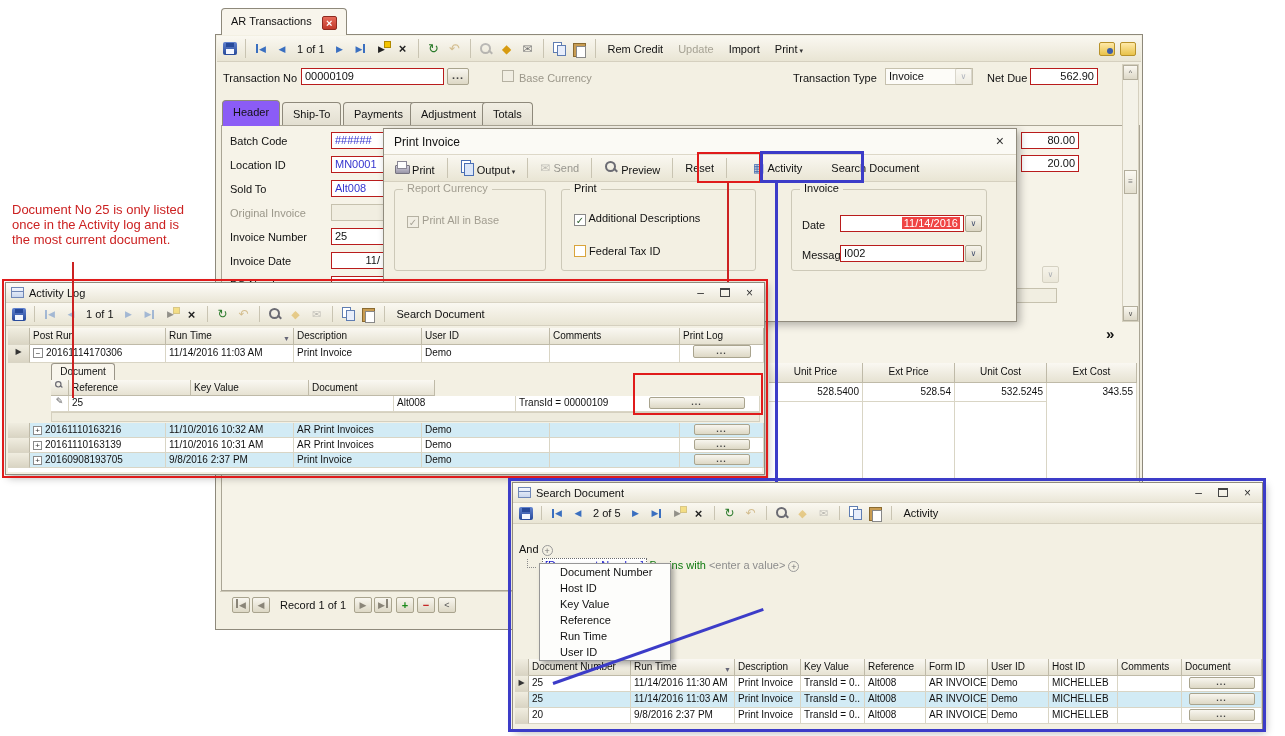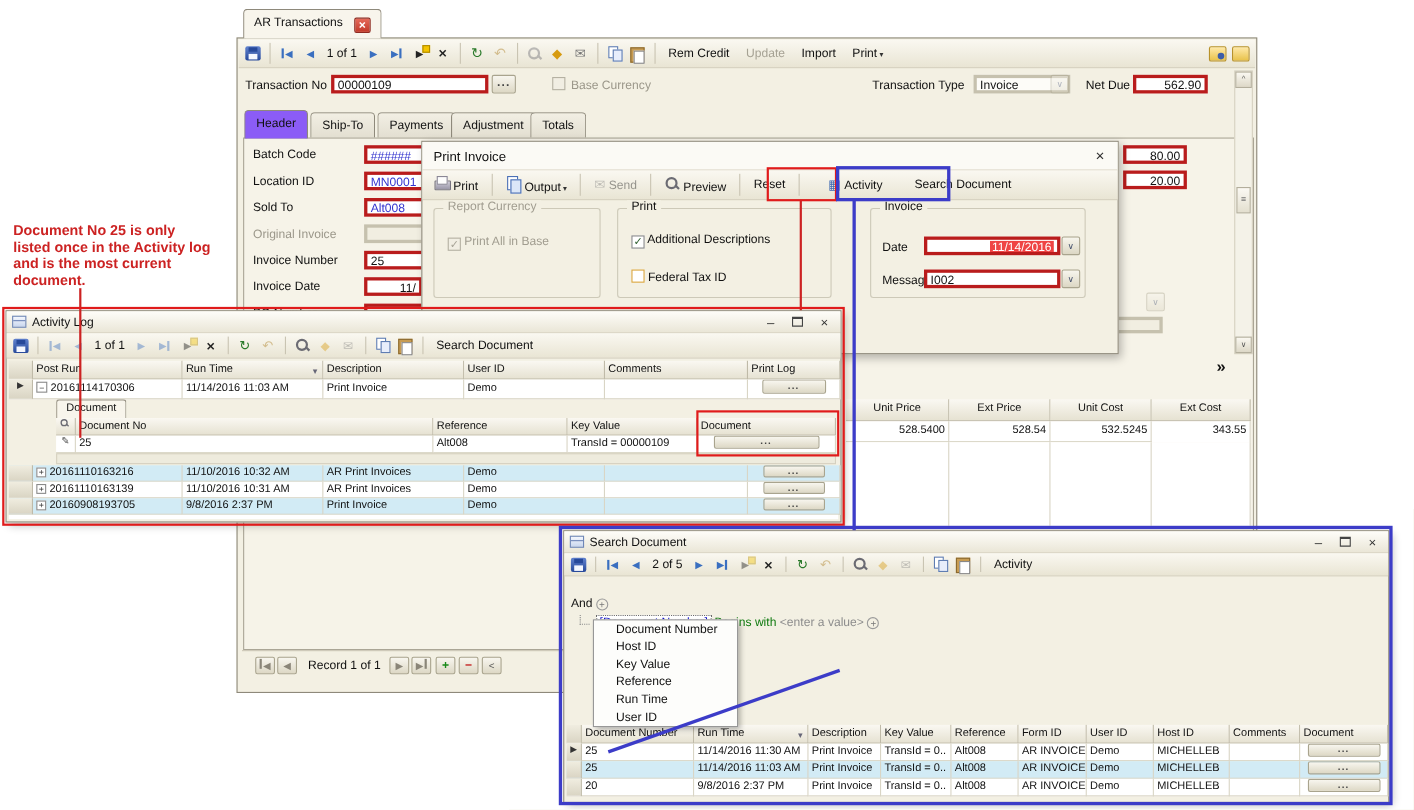--- a/index.html
+++ b/index.html
@@ -46,21 +46,21 @@
 .i-out::after{content:"";position:absolute;left:4px;top:3px;width:8px;height:11px;background:#dbe6f8;border:1px solid #4a6fb5}
 .i-gold{width:16px;height:14px;background:linear-gradient(#ffe9a8,#e8c24a);border:1px solid #b8922a;border-radius:2px;display:inline-block;position:relative}
 .i-gold.u::after{content:"";position:absolute;right:1px;bottom:1px;width:6px;height:6px;border-radius:50%;background:#3c5da8}
 .newdot::after{content:"";position:absolute;right:0;top:1px;width:5px;height:5px;background:#f4c400;border:1px solid #b08a00}
 .i-funnel{width:12px;height:12px;position:relative;display:inline-block}
 .i-funnel::before{content:"";position:absolute;left:0;top:1px;border-left:5px solid transparent;border-right:5px solid transparent;border-top:6px solid #e8bc2e}
 .i-funnel::after{content:"";position:absolute;left:4px;top:6px;width:2px;height:5px;background:#e8bc2e}
 
 .lbl{position:absolute;white-space:nowrap}
 .glbl{color:#9b978a}
-.box{position:absolute;background:#fff;border:3px solid #b91c1c;padding:0 3px;height:17px;line-height:15px;white-space:nowrap;overflow:hidden}
+.box{position:absolute;background:#fff;border:1px solid #b91c1c;padding:0 3px;height:17px;line-height:15px;white-space:nowrap;overflow:hidden}
 .box.dis2{background:#f1eee1;border-color:#c6c1ae}
 .blue{color:#3434cf}
 .ralign{text-align:right}
 .dots3{background:linear-gradient(#f8f6ef,#ddd8c5);border:1px solid #a9a48e;border-radius:2px;font-weight:bold;color:#444;text-align:center;display:inline-block;letter-spacing:1px}
 .ddbtn{position:absolute;width:17px;height:17px;background:linear-gradient(#f7f5ed,#dcd7c4);border:1px solid #a9a48e;border-radius:2px;font-size:8px;color:#44506e;text-align:center;line-height:15px}
 .cbx{width:12px;height:12px;border:1px solid #888;background:#fff;display:inline-block;text-align:center;line-height:11px;font-size:10px;color:#2a5c2a;vertical-align:-2px}
 .cbx.g{border-color:#b5b1a2;background:#f1eee3;color:#a7a396}
 .cbx.o{border-color:#d9a43a}
 .selblue{background:#ef4444;color:#fff;padding:0 2px}
 .grp{position:absolute;border:1px solid #cdc9b8;border-radius:3px}
@@ -80,21 +80,21 @@
 .mk{font-size:8px;color:#333}
 
 .menu{position:absolute;background:#fdfdfb;border:1px solid #979797;box-shadow:3px 3px 5px rgba(0,0,0,.3)}
 .mi{height:16px;line-height:16px;padding-left:20px;padding-right:10px;white-space:nowrap}
 
 .sb{position:absolute;width:17px;background:#f4f2e8;border:1px solid #d5d0bf}
 .sbb{position:absolute;left:0;right:0;height:15px;background:linear-gradient(#faf8f1,#ddd8c7);border:1px solid #b3ae9c;text-align:center;font-size:7px;color:#555;line-height:13px}
 .sbt{position:absolute;left:1px;right:1px;height:24px;background:linear-gradient(#fbf9f3,#e3dfcf);border:1px solid #b3ae9c;text-align:center;font-size:8px;color:#777;line-height:22px}
 .rnb{position:absolute;width:18px;height:16px;border:1px solid #a9a48e;background:linear-gradient(#f8f6ef,#ddd8c5);text-align:center;line-height:14px;font-size:9px;border-radius:2px;color:#8a8578}
 
-.note{position:absolute;font-weight:bold;font-size:13px;line-height:15px;z-index:60}
+.note{position:absolute;font-weight:normal;font-size:13px;line-height:15px;z-index:60}
 .rline{position:absolute;background:#cc2222;z-index:60}
 .blineV{position:absolute;background:#3c3cc8;z-index:60}
 .rbox{position:absolute;border:2px solid #e01b1b;z-index:60}
 .bbox{position:absolute;border:3px solid #3c3cc8;z-index:60}
 .filterbar{position:absolute;left:0;right:0;height:16px;background:linear-gradient(#f8f6ee,#e9e5d5);border-bottom:1px solid #d0ccbb;display:flex;align-items:center;gap:4px;padding:0 4px}
 .pcirc{display:inline-block;width:11px;height:11px;border-radius:50%;border:1px solid #9a9a9a;color:#777;font-size:9px;line-height:10px;text-align:center;vertical-align:-1px}
 .treeL{display:inline-block;width:9px;height:9px;border-left:1px dotted #8a8a8a;border-bottom:1px dotted #8a8a8a;margin:0 3px 3px 4px;vertical-align:-2px}
 .pill{border:1px dotted #6a6a6a;padding:0 2px;color:#1414cc;background:#fff}
 .opgreen{color:#0f7a0f}
 .phgray{color:#8d8d8d}
@@ -329,21 +329,20 @@
       <div class="gc" style="width:128px;height:18px;line-height:16px">11/14/2016 11:03 AM</div>
       <div class="gc" style="width:128px;height:18px;line-height:16px">Print Invoice</div>
       <div class="gc" style="width:128px;height:18px;line-height:16px">Demo</div>
       <div class="gc" style="width:130px;height:18px;line-height:16px"></div>
       <div class="gc" style="width:84px;height:18px;text-align:center"><span class="dots3" style="width:58px;height:13px;line-height:10px;font-size:9px">...</span></div>
     </div>
 
     <span class="abs" style="left:45px;top:80px;width:64px;height:17px;line-height:16px;text-align:center;border:1px solid #9a9588;border-bottom:none;border-radius:3px 3px 0 0;background:#f8f5ec;font-size:10px">Document</span>
     <div class="grow" style="left:45px;top:97px;height:16px">
       <div class="gc gh" style="width:18px;height:16px"><i class="i-zoom" style="transform:scale(.6);transform-origin:1px 1px"></i></div>
-      <div class="gc gh" style="width:325px;height:16px;line-height:15px">Document No</div>
       <div class="gc gh" style="width:122px;height:16px;line-height:15px">Reference</div>
       <div class="gc gh" style="width:118px;height:16px;line-height:15px">Key Value</div>
       <div class="gc gh" style="width:126px;height:16px;line-height:15px">Document</div>
     </div>
     <div class="grow" style="left:45px;top:113px;height:16px;background:#fff">
       <div class="gc" style="width:18px;height:16px;text-align:center;color:#555;font-size:9px">✎</div>
       <div class="gc" style="width:325px;height:16px;line-height:14px">25</div>
       <div class="gc" style="width:122px;height:16px;line-height:14px">Alt008</div>
       <div class="gc" style="width:118px;height:16px;line-height:14px">TransId = 00000109</div>
       <div class="gc" style="width:126px;height:16px;text-align:center"><span class="dots3" style="width:96px;height:12px;line-height:9px;font-size:9px">...</span></div>

